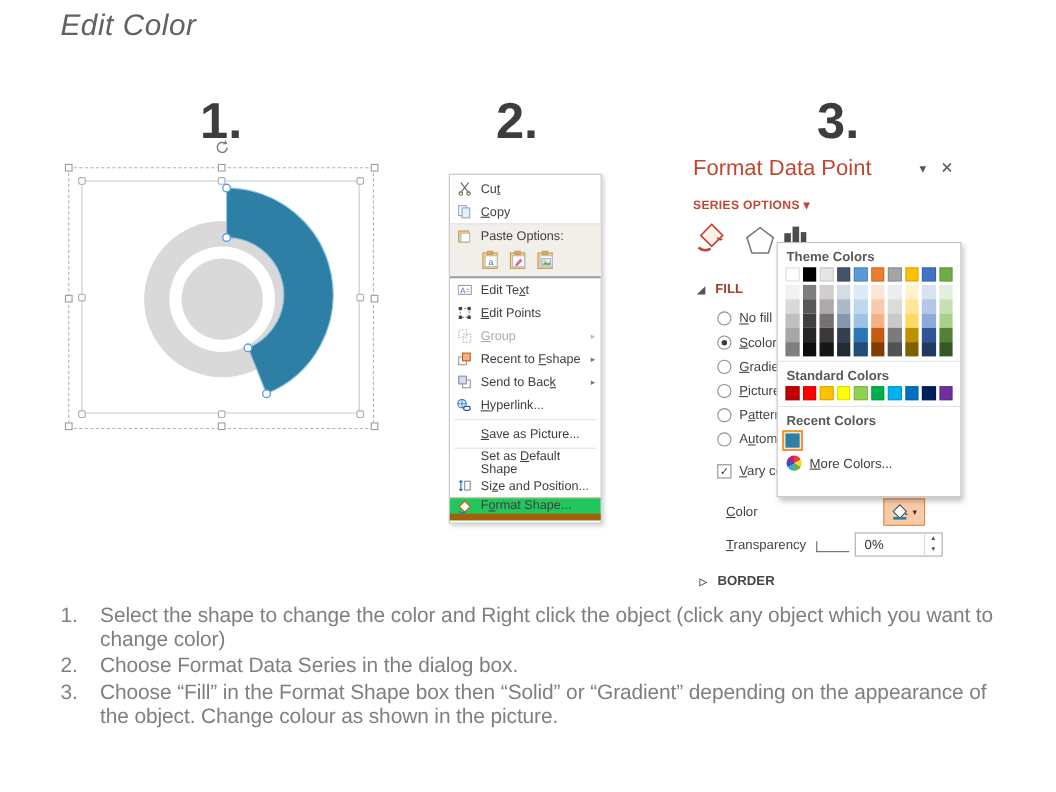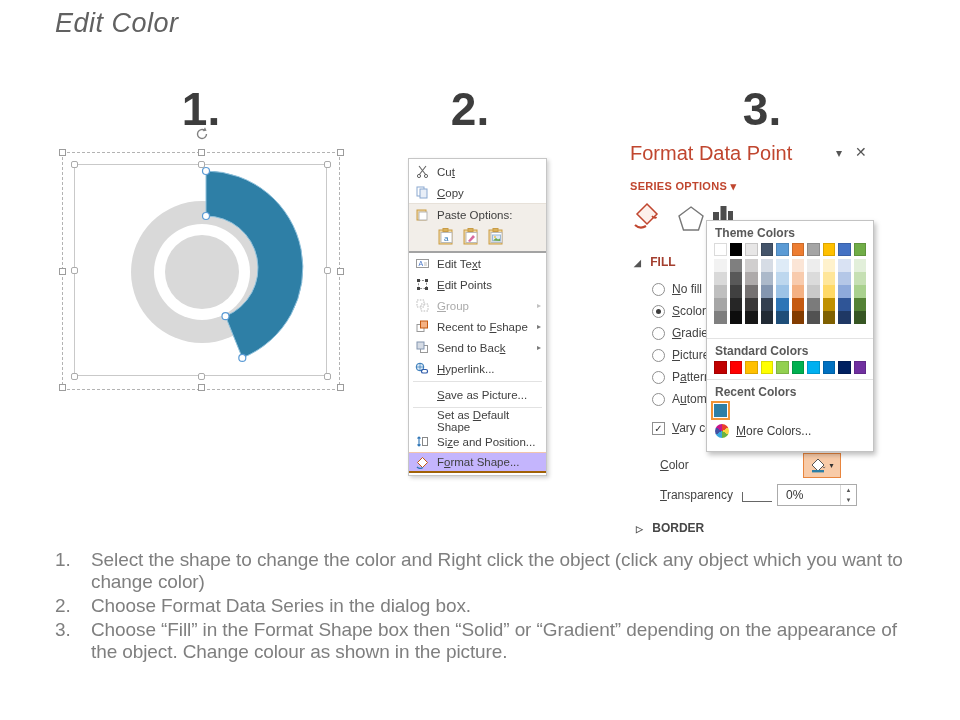--- a/index.html
+++ b/index.html
@@ -24,21 +24,21 @@
   
   #ctx-menu { left:408px; top:158px; width:139px; background:#fff; border:1px solid #c6c6c6;
               box-shadow:2px 2px 4px rgba(0,0,0,.18); padding:2px 0; font-size:11.5px; color:#404040; }
   .mrow { display:flex; align-items:center; height:21px; padding:0 5px; }
   .mrow .micon { width:16px; height:16px; margin-right:7px; flex:none; display:flex; align-items:center; justify-content:center; font-size:11px; color:#666; }
   .mrow .arrow { margin-left:auto; color:#777; font-size:8px; }
   .mrow.disabled { color:#ababab; }
   .mrow.disabled .arrow { color:#c0c0c0; }
   .paste-group { background:#f2eee9; border-top:1px solid #e7e1d9; border-bottom:2px solid #a3a3a3; }
   .paste-icons { display:flex; gap:6px; padding:2px 0 4px 28px; height:26px; }
-  .fmt-hl { background:#c4b5fd; border-top:1px solid #f2c5ac; border-bottom:2px solid #a16207; }
+  .fmt-hl { background:#22c55e; border-top:1px solid #f2c5ac; border-bottom:6px solid #a16207; }
   .msep { height:1px; background:#e2e2e2; margin:2px 4px 2px 4px; }
   .accel { text-decoration:underline; }
 
   
   #panel { left:628px; top:138px; width:246px; height:408px; background:#fff; }
   #panel-title { left:630px; top:142px; font-size:20px; color:#c0462f; }
   #panel-dd { left:836px; top:146px; font-size:12px; color:#555; }
   #panel-close { left:855px; top:144px; font-size:14px; color:#555; }
   #series-opt { left:630px; top:180px; font-size:11px; font-weight:700; color:#c0462f; letter-spacing:.3px; }
   #fill-hdr { left:634px; top:255px; font-size:12px; font-weight:700; color:#a33e2e; }
@@ -464,21 +464,21 @@
           <div class="sw" style="background: rgb(22, 22, 22);"></div>
           <div class="sw" style="background: rgb(34, 43, 53);"></div>
           <div class="sw" style="background: rgb(31, 78, 121);"></div>
           <div class="sw" style="background: rgb(131, 60, 0);"></div>
           <div class="sw" style="background: rgb(82, 82, 82);"></div>
           <div class="sw" style="background: rgb(127, 96, 0);"></div>
           <div class="sw" style="background: rgb(31, 56, 100);"></div>
           <div class="sw" style="background: rgb(55, 86, 35);"></div>
         </div>
     </div>
-    <div class="pop-hdr line" style="margin-top:14px">Standard Colors</div>
+    <div class="pop-hdr line" style="margin-top:4px">Standard Colors</div>
     <div class="crow std">
         <div class="sw" style="background: rgb(192, 0, 0);"></div>
         <div class="sw" style="background: rgb(255, 0, 0);"></div>
         <div class="sw" style="background: rgb(255, 192, 0);"></div>
         <div class="sw" style="background: rgb(255, 255, 0);"></div>
         <div class="sw" style="background: rgb(146, 208, 80);"></div>
         <div class="sw" style="background: rgb(0, 176, 80);"></div>
         <div class="sw" style="background: rgb(0, 176, 240);"></div>
         <div class="sw" style="background: rgb(0, 112, 192);"></div>
         <div class="sw" style="background: rgb(0, 32, 96);"></div>

